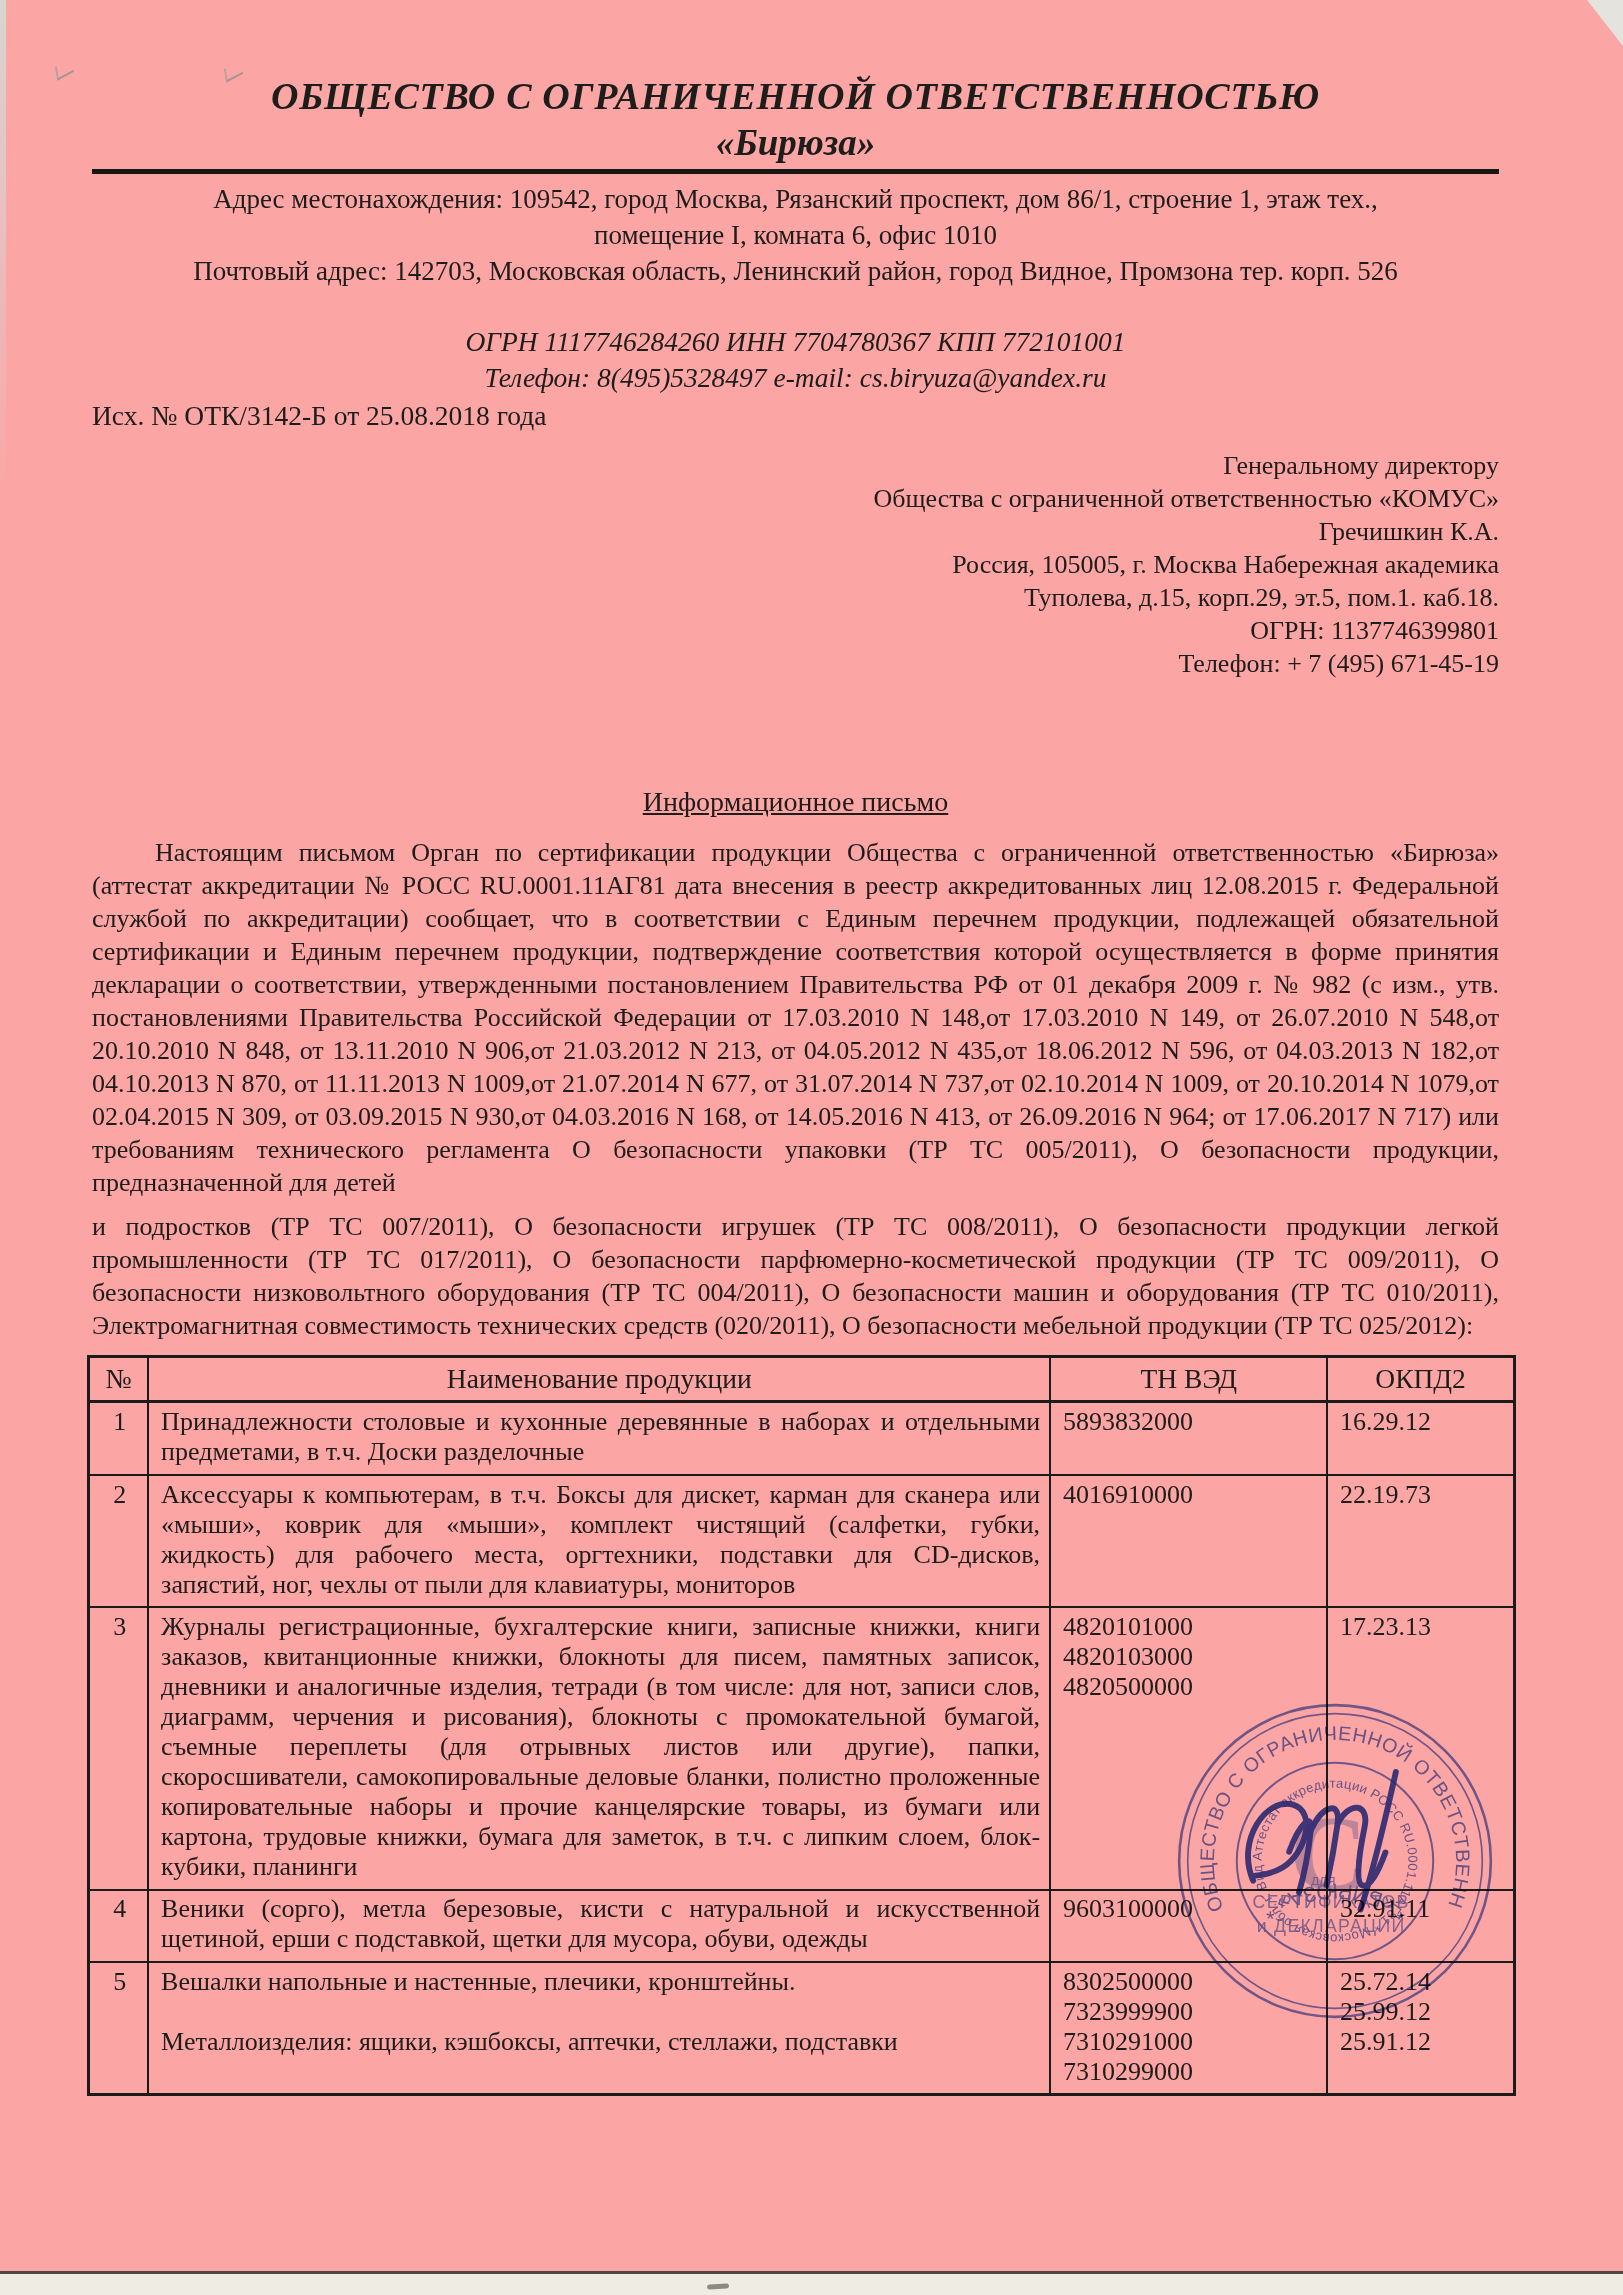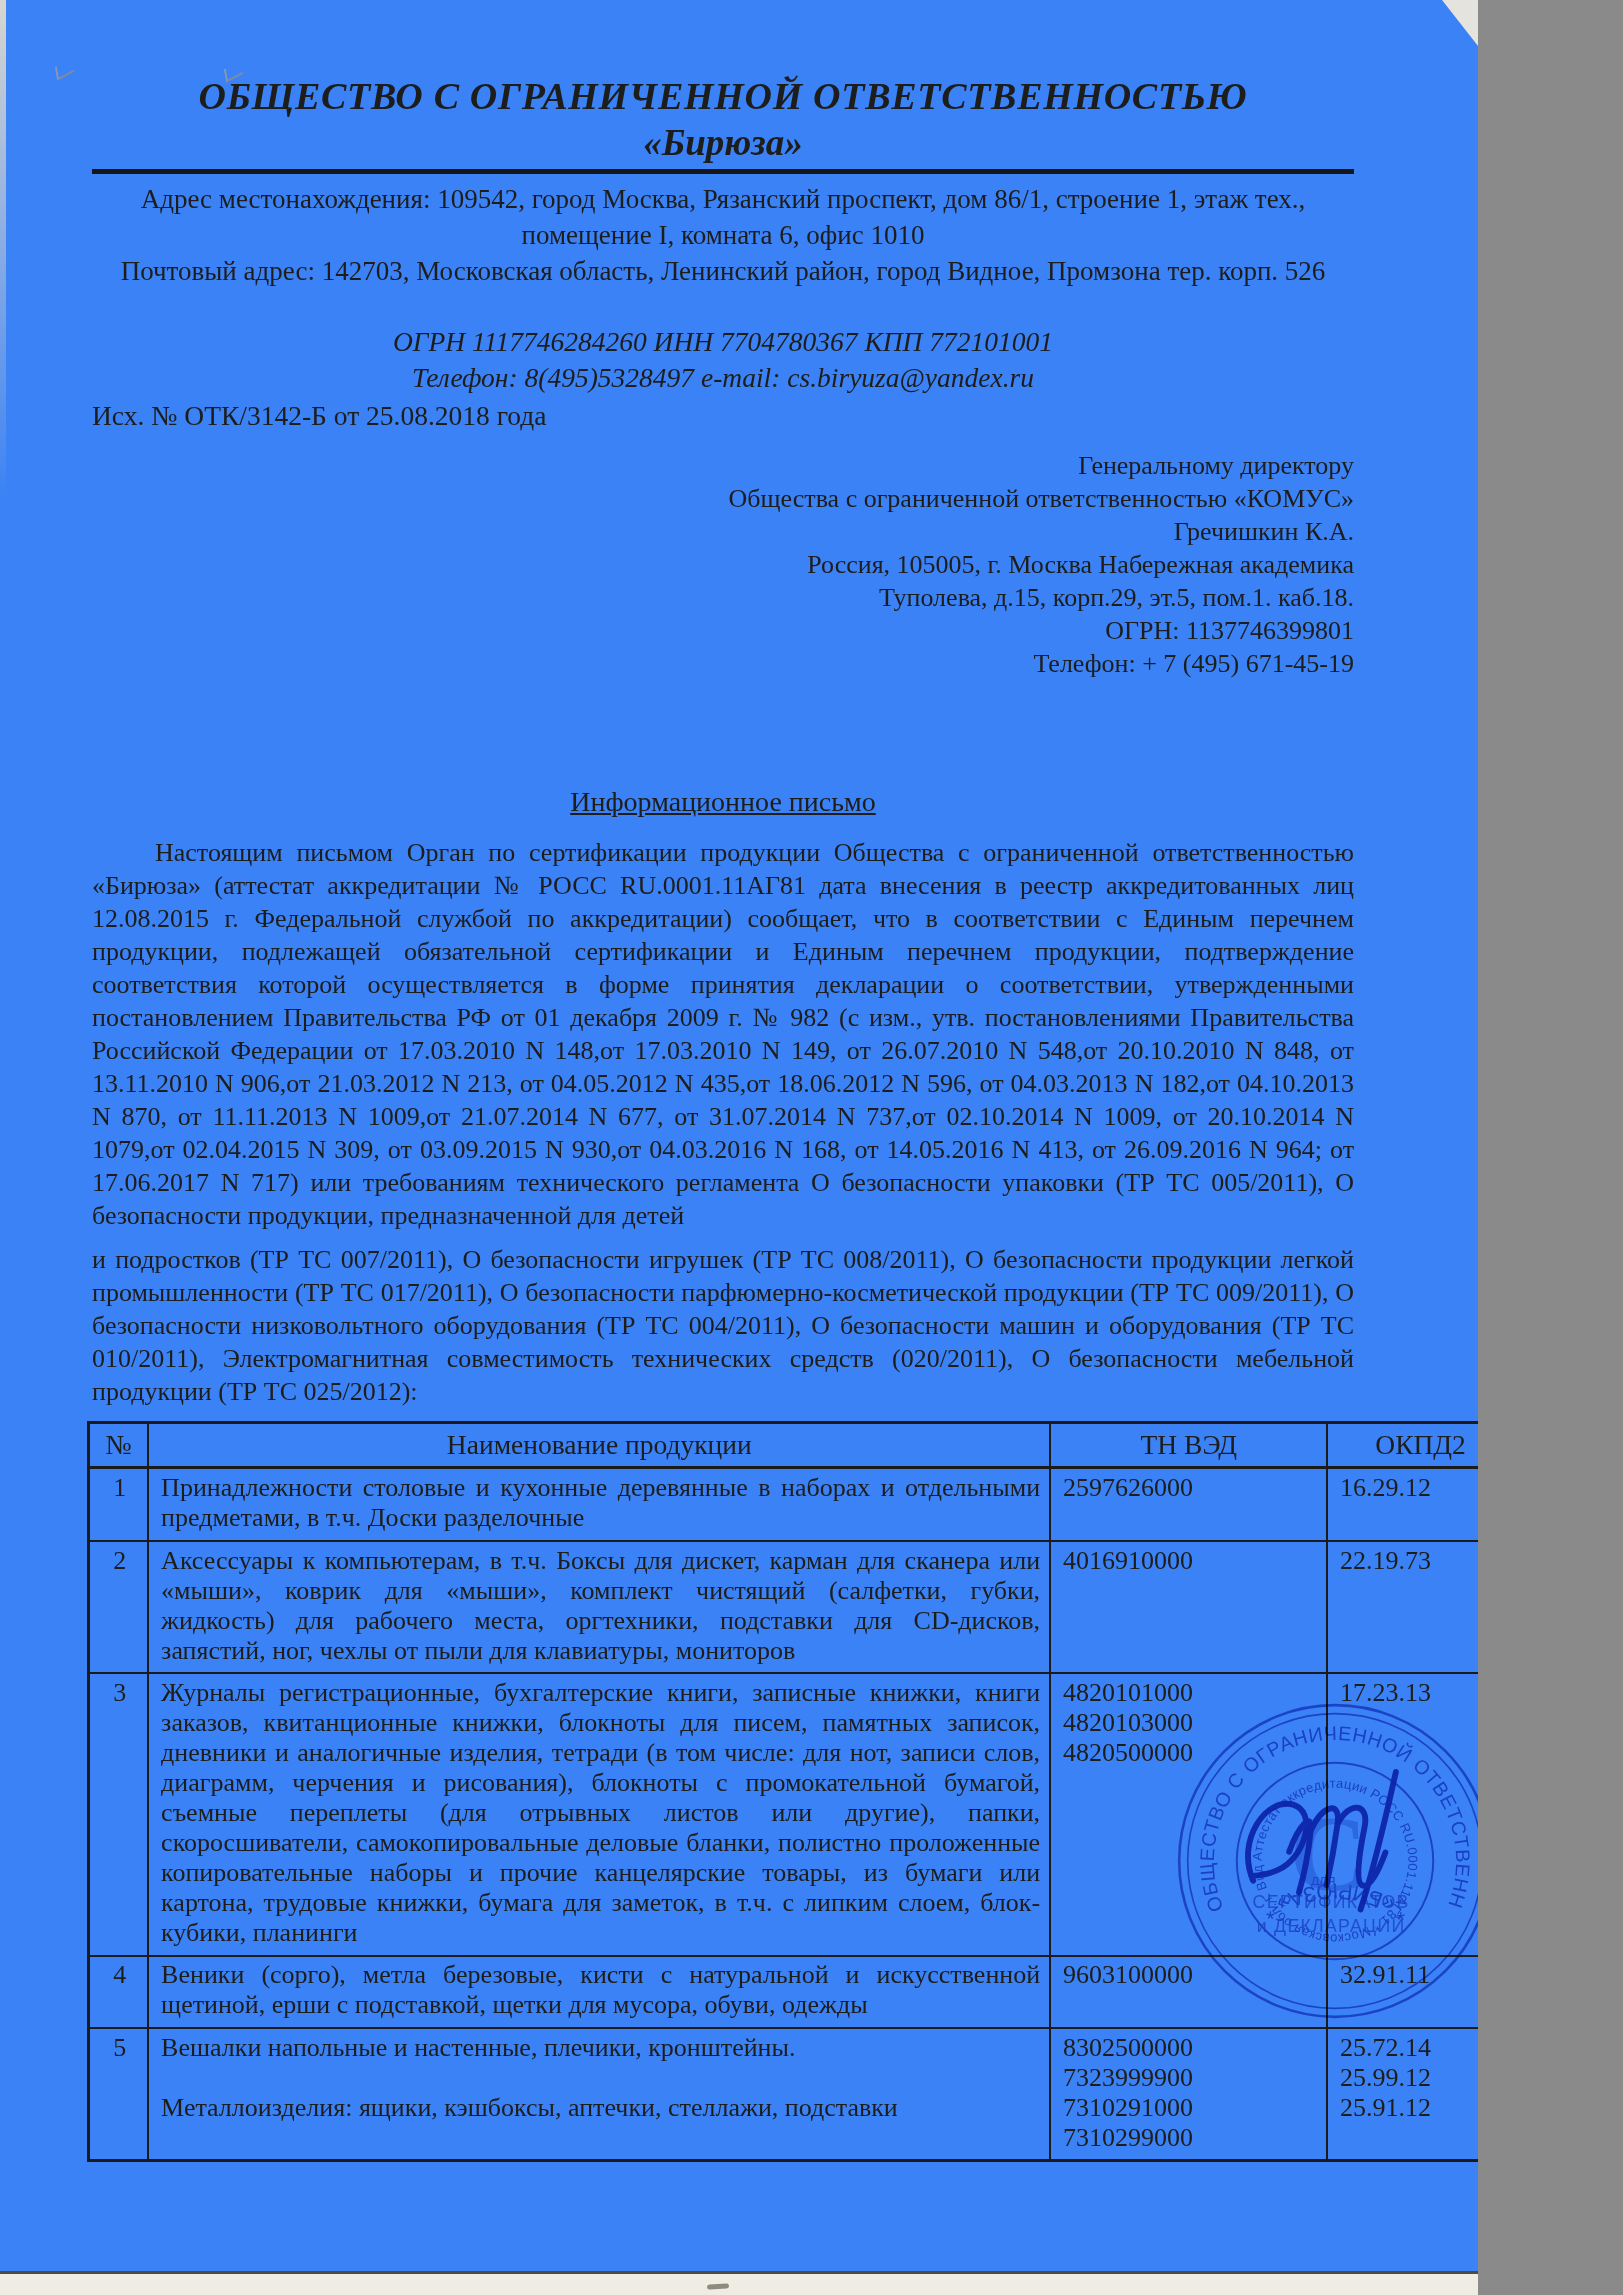--- a/index.html
+++ b/index.html
@@ -1,19 +1,19 @@
 <!DOCTYPE html>
 <html lang="ru" style="font-size:10.5px"><head>
 <meta charset="utf-8">
 <style>
   html,body{margin:0;padding:0;background:#8a8a8a;}
   .page{
     position:relative;
-    width:1478px;height:2295px;
-    background:#3b82f6;
+    width:1623px;height:2295px;
+    background:#fca5a5;
     color:#1d1d1b;
     font-family:"Liberation Serif","DejaVu Serif",serif;
     overflow:hidden;
   }
   .content{margin:0 124px 0 92px;}
 
   .title1{
     margin:0 auto;padding-top:73px;
     text-align:center;
     font-size:38px;font-weight:bold;font-style:italic;
@@ -139,21 +139,21 @@
           <th>№</th>
           <th>Наименование продукции</th>
           <th>ТН ВЭД</th>
           <th>ОКПД2</th>
         </tr>
       </thead>
       <tbody>
         <tr>
           <td class="c-num">1</td>
           <td class="c-name">Принадлежности столовые и кухонные деревянные в наборах и отдельными предметами, в т.ч. Доски разделочные</td>
-          <td>2597626000</td>
+          <td>5893832000</td>
           <td class="c-okpd">16.29.12</td>
         </tr>
         <tr>
           <td class="c-num">2</td>
           <td class="c-name">Аксессуары к компьютерам, в т.ч. Боксы для дискет, карман для сканера или «мыши», коврик для «мыши», комплект чистящий (салфетки, губки, жидкость) для рабочего места, оргтехники, подставки для CD-дисков, запястий, ног, чехлы от пыли для клавиатуры, мониторов</td>
           <td>4016910000</td>
           <td class="c-okpd">22.19.73</td>
         </tr>
         <tr>
           <td class="c-num">3</td>

